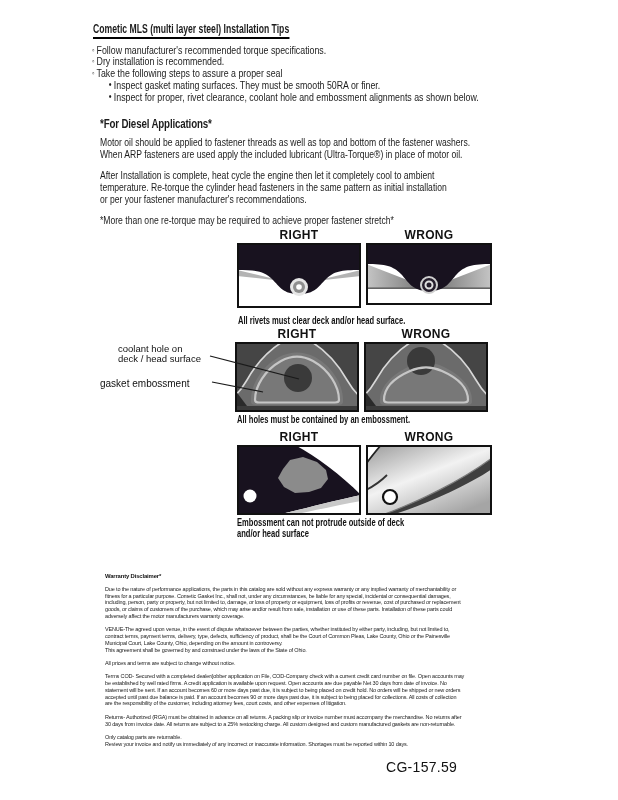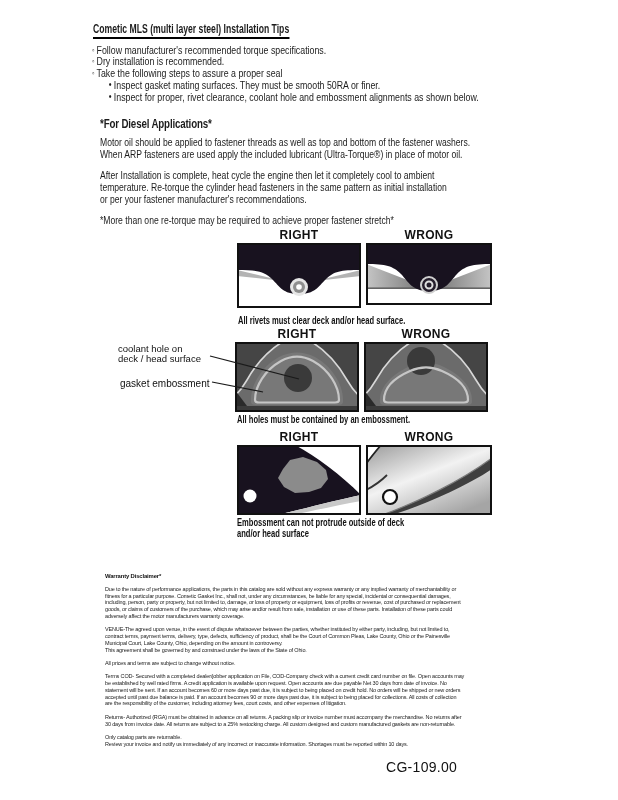--- a/index.html
+++ b/index.html
@@ -24,21 +24,21 @@
   .drow{position:absolute;display:flex;gap:5px;align-items:flex-start;}
   .pcol{display:flex;flex-direction:column;align-items:center;}
   .dhead{font-size:12px;font-weight:bold;line-height:13px;letter-spacing:0.3px;margin-bottom:1px;color:#111;}
   svg.dpanel{display:block;}
 
   .dcaption{position:absolute;font-size:10.5px;font-weight:bold;line-height:11px;white-space:pre-line;
     transform:scaleX(0.72);transform-origin:0 0;width:360px;color:#111;}
 
   .ann{position:absolute;font-size:9.5px;line-height:9.6px;text-align:left;white-space:pre-line;color:#111;}
   #ann-coolant{left:118px;top:344px;width:91px;}
-  #ann-emboss{left:120px;top:379px;width:97px;font-size:10px;}
+  #ann-emboss{left:100px;top:379px;width:97px;font-size:10px;}
   .pointer-svg{position:absolute;left:209px;top:348px;z-index:5;}
 
   .warranty{position:absolute;left:105px;top:573px;width:430px;font-size:5.5px;line-height:6.8px;
     letter-spacing:-0.15px;color:#222;}
   .warranty h3{font-size:5.9px;margin:0 0 6px 0;color:#111;}
   .warranty p{margin:0 0 6.5px 0;white-space:pre-line;}
 
   .pagecode{position:absolute;left:386px;top:759px;font-size:14px;letter-spacing:0.3px;color:#111;}
 </style>
 </head>
@@ -203,15 +203,15 @@
 be established by well rated firms.  A credit application is available upon request.  Open accounts are due payable Net 30 days from date of invoice.  No
 statement will be sent.  If an account becomes 60 or more days past due, it is subject to being placed on credit hold.  No orders will be shipped or new orders
 accepted until past due balance is paid.  If an account becomes 90 or more days past due, it is subject to being placed for collections.  All costs of collection
 are the responsibility of the customer, including attorney fees, court costs, and other expenses of litigation.</p>
     <p>Returns- Authorized (RGA) must be obtained in advance on all returns.  A packing slip or invoice number must accompany the merchandise.  No returns after
 30 days from invoice date.  All returns are subject to a 25% restocking charge.  All custom designed and custom manufactured gaskets are non-returnable.</p>
     <p>Only catalog parts are returnable.
 Review your invoice and notify us immediately of any incorrect or inaccurate information.  Shortages must be reported within 10 days.</p>
   </div>
 
-  <div class="pagecode">CG-109.00</div>
+  <div class="pagecode">CG-157.59</div>
 
 </div>
 
 </body></html>

